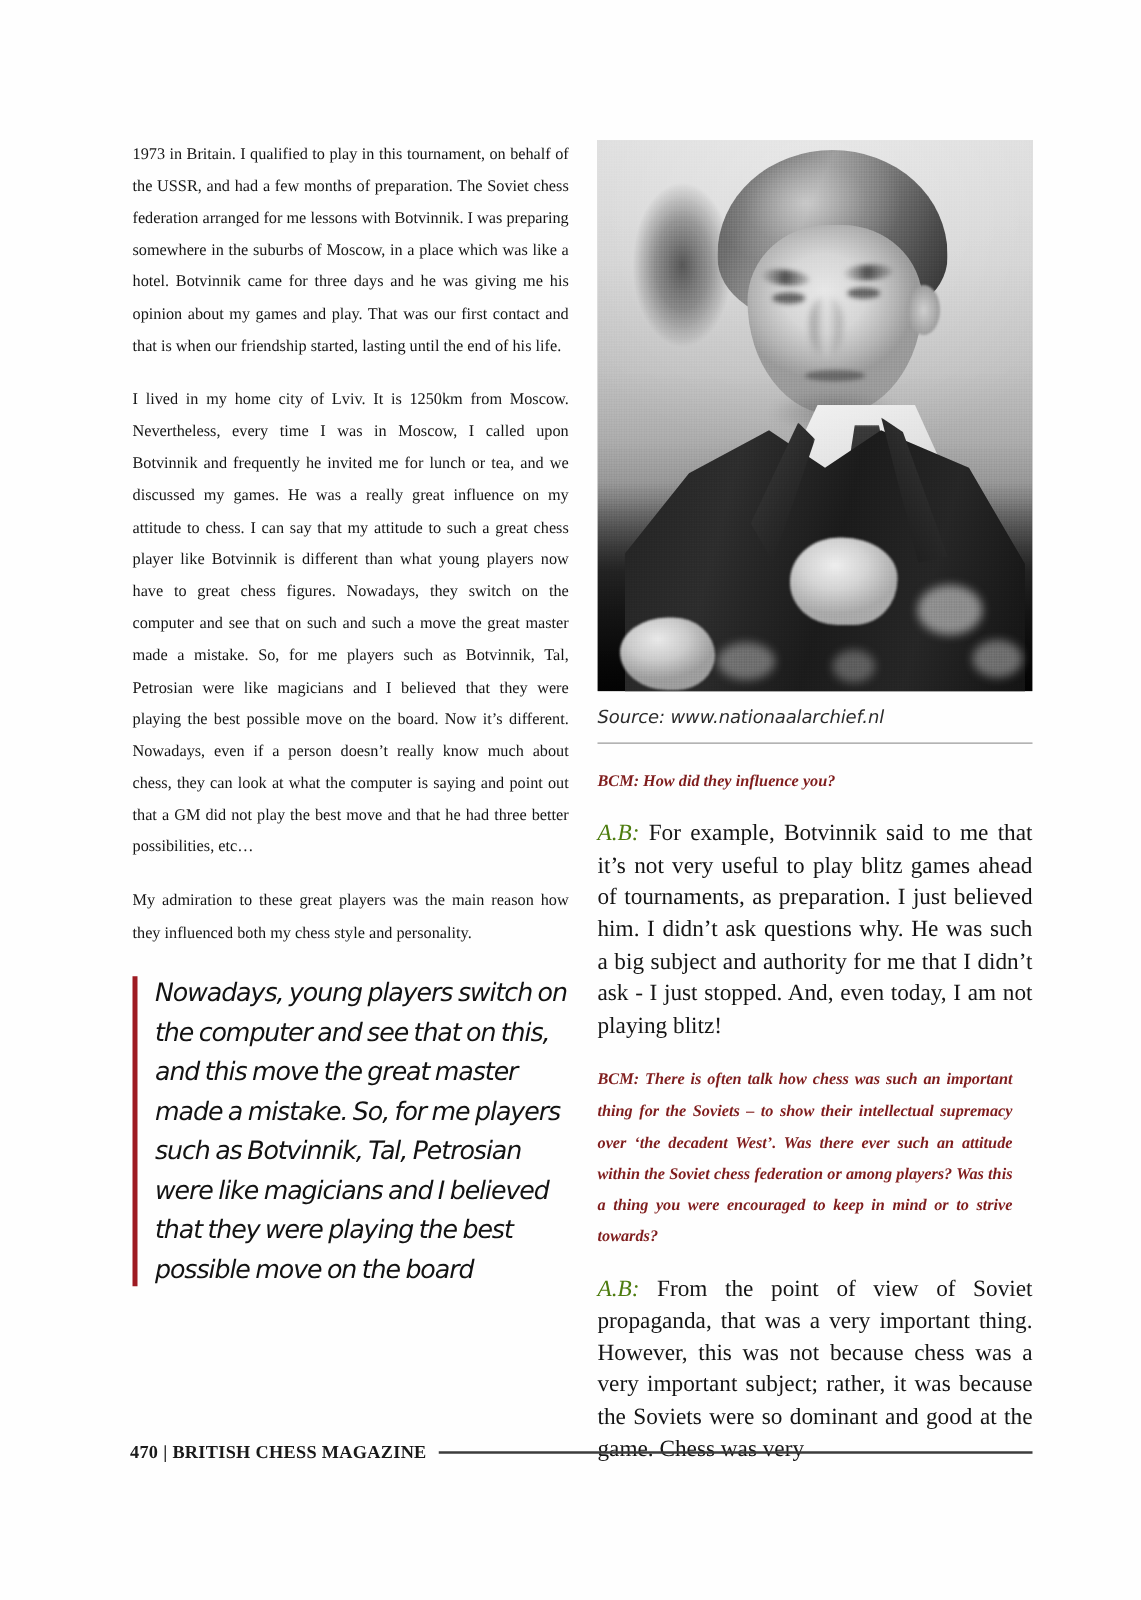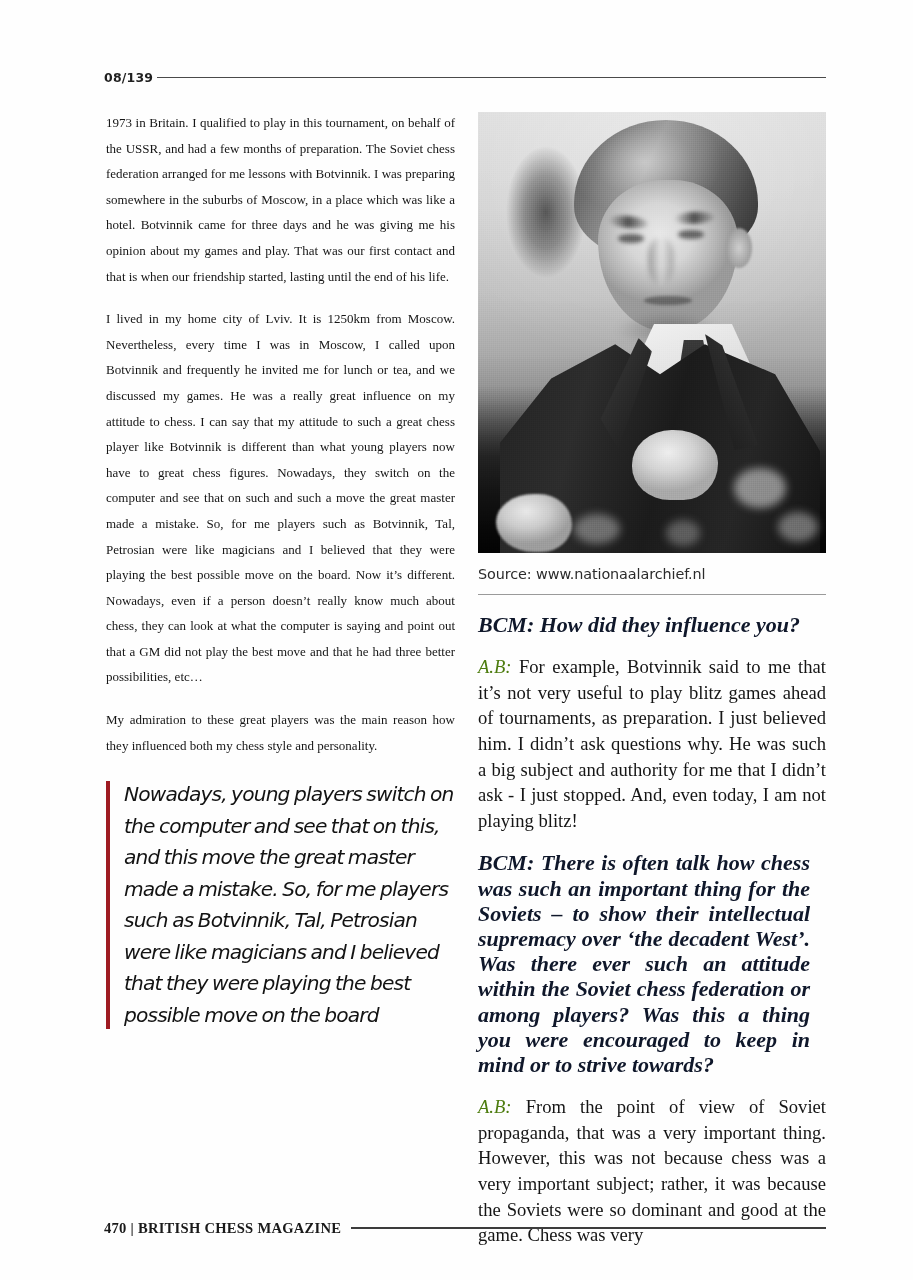--- a/index.html
+++ b/index.html
@@ -289,37 +289,38 @@
   
   .caption {
     margin-top: 12px;
     font-family: "DejaVu Sans", sans-serif;
     font-size: 14.4px;
     line-height: 19px;
     color: #2b2b2b;
     letter-spacing: -0.1px;
   }
   .caption-line2 {
+    font-style: italic;
   }
   .caption-rule {
     margin-top: 10px;
     width: 348px;
     height: 1px;
     background: #9a9a9a;
   }
 
   
   .qa-question {
     margin: 17px 16px 0 0;
     font-family: "Liberation Serif", serif;
     font-weight: 700;
     font-style: italic;
-    font-size: 22px;
+    font-size: 13px;
     line-height: 25.2px;
-    color: #0f172a;
+    color: #7f1d1d;
     text-align: justify;
     text-justify: inter-word;
   }
   .qa-answer {
     margin: 17px 0 0 0;
     font-family: "Liberation Serif", serif;
     font-size: 18.6px;
     line-height: 25.6px;
     text-align: justify;
     text-justify: inter-word;
@@ -328,21 +329,21 @@
   .speaker {
     font-weight: 400;
     font-style: italic;
     color: #4d7c0f;
   }
 
   
   .footer {
     position: absolute;
     left: 104px;
-    top: 1218px;
+    top: 1152px;
     width: 722px;
     height: 20px;
     display: flex;
     align-items: center;
   }
   .footer-label {
     font-family: "Liberation Serif", serif;
     font-weight: 700;
     font-size: 14.6px;
     letter-spacing: 0.25px;
@@ -354,24 +355,20 @@
     flex: 1 1 auto;
     height: 1.4px;
     background: #3c3c3c;
   }
 </style>
 </head>
 <body>
 
 <div class="page">
 
-  <div class="header">
-    <span class="folio">08/139</span>
-    <span class="header-rule"></span>
-  </div>
 
   <div class="col-left">
     <p class="body">1973 in Britain. I qualified to play in this tournament, on behalf of the USSR, and had a few months of preparation. The Soviet chess federation arranged for me lessons with Botvinnik. I was preparing somewhere in the suburbs of Moscow, in a place which was like a hotel. Botvinnik came for three days and he was giving me his opinion about my games and play. That was our first contact and that is when our friendship started, lasting until the end of his life.</p>
     <p class="body">I lived in my home city of Lviv. It is 1250km from Moscow. Nevertheless, every time I was in Moscow, I called upon Botvinnik and frequently he invited me for lunch or tea, and we discussed my games. He was a really great influence on my attitude to chess. I can say that my attitude to such a great chess player like Botvinnik is different than what young players now have to great chess figures. Nowadays, they switch on the computer and see that on such and such a move the great master made a mistake. So, for me players such as Botvinnik, Tal, Petrosian were like magicians and I believed that they were playing the best possible move on the board. Now it’s different. Nowadays, even if a person doesn’t really know much about chess, they can look at what the computer is saying and point out that a GM did not play the best move and that he had three better possibilities, etc…</p>
     <p class="body">My admiration to these great players was the main reason how they influenced both my chess style and personality.</p>
 
     <div class="pullquote">
       <span class="pullquote-bar"></span>
       <div class="pullquote-text">Nowadays, young players switch on the computer and see that on this, and this move the great master made a mistake. So, for me players such as Botvinnik, Tal, Petrosian were like magicians and I believed that they were playing the best possible move on the board</div>
     </div>

